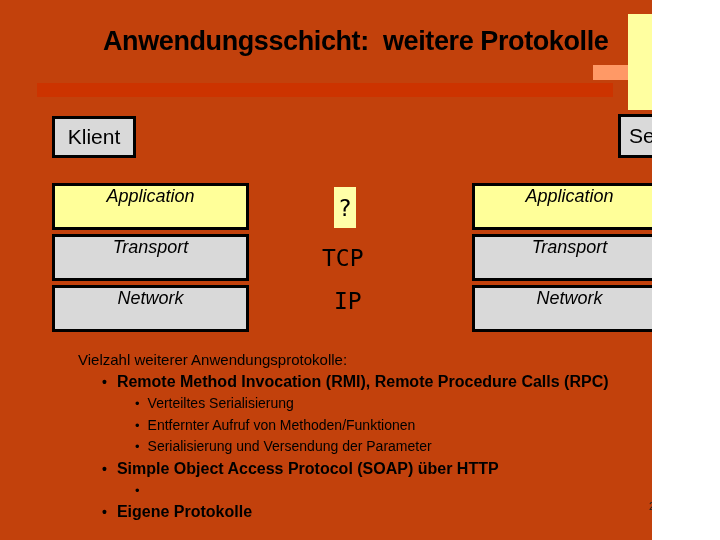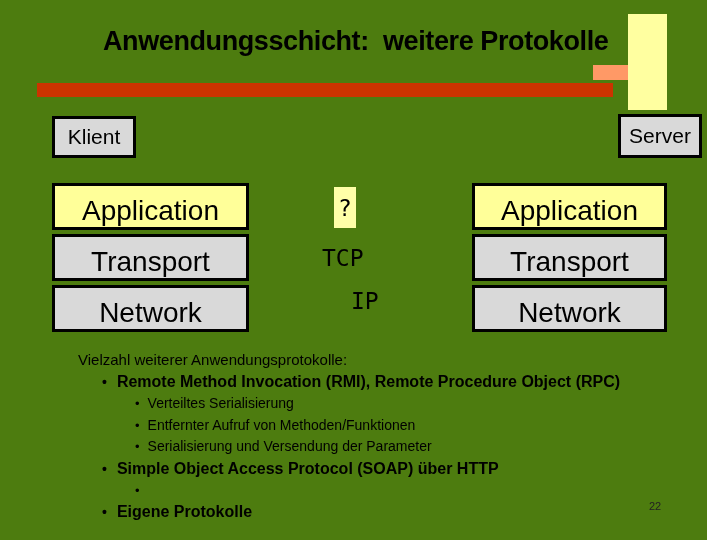--- a/index.html
+++ b/index.html
@@ -1,17 +1,17 @@
 <!DOCTYPE html>
 <html><head>
 <meta charset="utf-8">
 <style>
   html,body { margin:0; padding:0; background:#fff; }
   .slide {
-    position:relative; width:707px; height:540px; background:#4d7c0f;
+    position:relative; width:652px; height:540px; background:#c2410c;
     font-family:"Liberation Sans", sans-serif; color:#000; overflow:hidden;
   }
 
   
   .deco-yellow  { position:absolute; left:628px; top:14px;  width:39px;  height:96px; background:#ffffa0; z-index:1; }
   .deco-orange  { position:absolute; left:593px; top:65px;  width:35px;  height:15px; background:#ff9966; z-index:1; }
   .deco-redbar  { position:absolute; left:37px;  top:83px;  width:576px; height:14px; background:#cc3300; z-index:1; }
 
   .title {
     position:absolute; left:103px; top:26px; z-index:2;
@@ -22,36 +22,36 @@
   .endpoint {
     position:absolute; box-sizing:border-box; border:3px solid #000; background:#d9d9d9;
     display:flex; align-items:center; justify-content:center; font-size:21px; z-index:2;
   }
   .endpoint-klient { left:52px;  top:116px; width:84px; height:42px; }
   .endpoint-server { left:578px; top:114px; width:84px; height:44px;margin-left:40px; }
 
   
   .layer {
     position:absolute; box-sizing:border-box; border:3px solid #000; background:#d9d9d9;
-    display:flex; align-items:flex-end; justify-content:center; font-size:28px; z-index:2;
+    display:flex; align-items:flex-start; justify-content:center; font-size:18px; z-index:2;font-style:italic;
   }
   .layer.yellow { background:#ffff99; }
   .stack-left  .layer { left:52px;  width:197px; height:47px; }
   .stack-right .layer { left:472px; width:195px; height:47px; }
   .row0 { top:183px; } .row1 { top:234px; } .row2 { top:285px; }
 
   
   .mid {
     position:absolute; z-index:2; font-family:"DejaVu Sans Mono", monospace;
     font-size:23px; color:#000;
   }
   .mid-q  { left:334px; top:187px; width:22px; height:41px; background:#ffffa8;
             display:flex; align-items:center; justify-content:center; }
   .mid-tcp { left:322px; top:245px; }
-  .mid-ip  { left:351px; top:288px; }
+  .mid-ip  { left:334px; top:288px; }
 
   
   .bullets { position:absolute; left:37px; top:348px; width:665px; z-index:2;margin-left:41px; }
   .intro   { font-size:15px; line-height:23px; }
   .item    { display:flex; align-items:baseline; }
   .item.l1 { font-size:16px; font-weight:bold;   line-height:21.4px; }
   .item.l2 { font-size:14px; font-weight:normal; line-height:21.4px; }
   .item.l1 .blt { margin-left:24px; margin-right:10px; font-size:14px; }
   .item.l2 .blt { margin-left:57px; margin-right:8px;  font-size:13px; }
   .item .txt { white-space:pre; }
@@ -104,21 +104,21 @@
     <span>?</span>
   </div>
   <div class="mid mid-tcp">TCP</div>
   <div class="mid mid-ip">IP</div>
 
   <div class="bullets">
     <div class="intro">Vielzahl weiterer Anwendungsprotokolle:</div>
 
     <div class="item l1">
       <span class="blt">•</span>
-      <span class="txt">Remote Method Invocation (RMI), Remote Procedure Object (RPC)</span>
+      <span class="txt">Remote Method Invocation (RMI), Remote Procedure Calls (RPC)</span>
     </div>
     <div class="item l2">
       <span class="blt">•</span>
       <span class="txt">Verteiltes Serialisierung</span>
     </div>
     <div class="item l2">
       <span class="blt">•</span>
       <span class="txt">Entfernter Aufruf von Methoden/Funktionen</span>
     </div>
     <div class="item l2">

